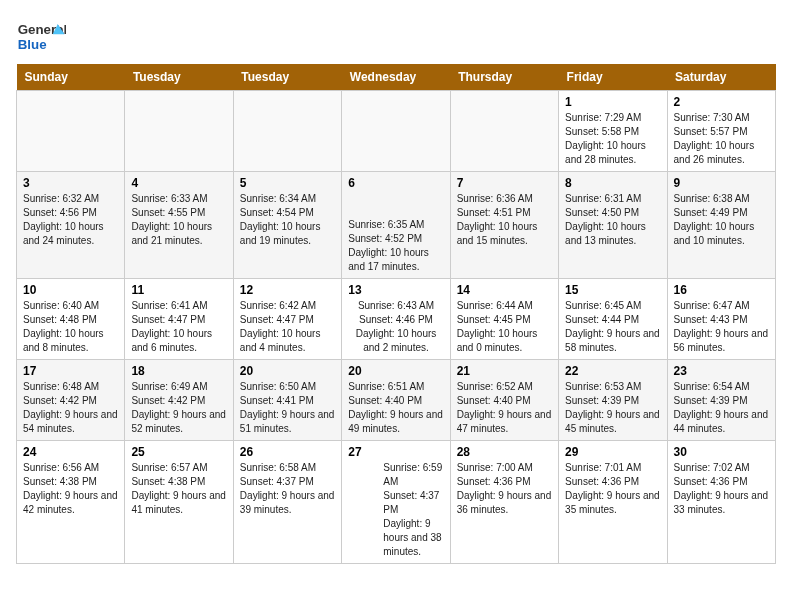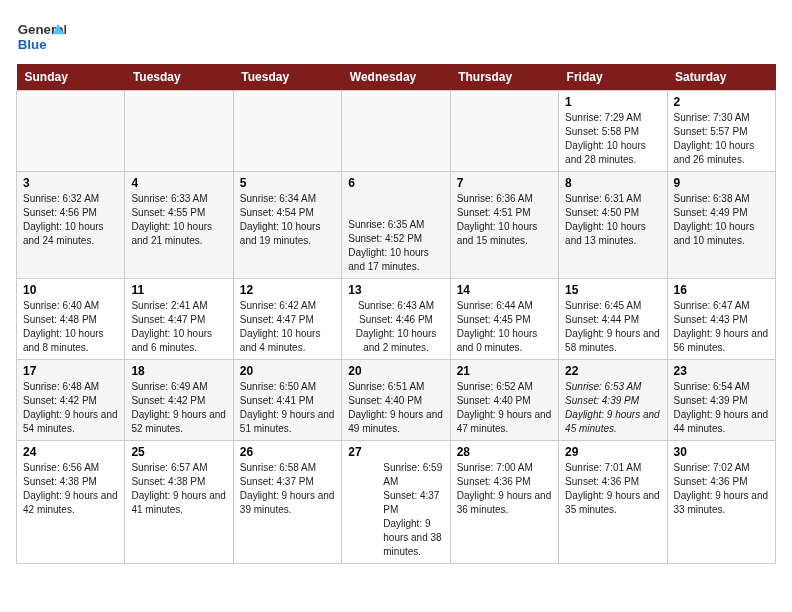--- a/index.html
+++ b/index.html
@@ -27,21 +27,21 @@
     .subtitle {
       font-size: 14px;
       color: #555;
     }
     table {
       width: 100%;
       border-collapse: collapse;
       font-size: 11px;
     }
     th {
-      background-color: #7f1d1d;
+      background-color: #a16207;
       color: #fff;
       text-align: left;
       padding: 6px 8px;
       font-size: 12px;
       font-weight: bold;
     }
     td {
       border: 1px solid #ccc;
       vertical-align: top;
       padding: 4px 6px;
@@ -173,21 +173,21 @@
       </tr>
       <tr>
         <td>
           <span class="day-number">10</span>
           <div class="day-info" style="white-space: pre-line;">Sunrise: 6:40 AM
 Sunset: 4:48 PM
 Daylight: 10 hours and 8 minutes.</div>
         </td>
         <td>
           <span class="day-number">11</span>
-          <div class="day-info" style="white-space: pre-line;">Sunrise: 2:41 AM
+          <div class="day-info" style="white-space: pre-line;">Sunrise: 6:41 AM
 Sunset: 4:47 PM
 Daylight: 10 hours and 6 minutes.</div>
         </td>
         <td>
           <span class="day-number">12</span>
           <div class="day-info" style="white-space: pre-line;">Sunrise: 6:42 AM
 Sunset: 4:47 PM
 Daylight: 10 hours and 4 minutes.</div>
         </td>
         <td>
@@ -241,21 +241,21 @@
 Daylight: 9 hours and 49 minutes.</div>
         </td>
         <td>
           <span class="day-number">21</span>
           <div class="day-info" style="white-space: pre-line;">Sunrise: 6:52 AM
 Sunset: 4:40 PM
 Daylight: 9 hours and 47 minutes.</div>
         </td>
         <td>
           <span class="day-number">22</span>
-          <div class="day-info" style="white-space: pre-line; font-style: italic;">Sunrise: 6:53 AM
+          <div class="day-info" style="white-space: pre-line;">Sunrise: 6:53 AM
 Sunset: 4:39 PM
 Daylight: 9 hours and 45 minutes.</div>
         </td>
         <td>
           <span class="day-number">23</span>
           <div class="day-info" style="white-space: pre-line;">Sunrise: 6:54 AM
 Sunset: 4:39 PM
 Daylight: 9 hours and 44 minutes.</div>
         </td>
       </tr>

